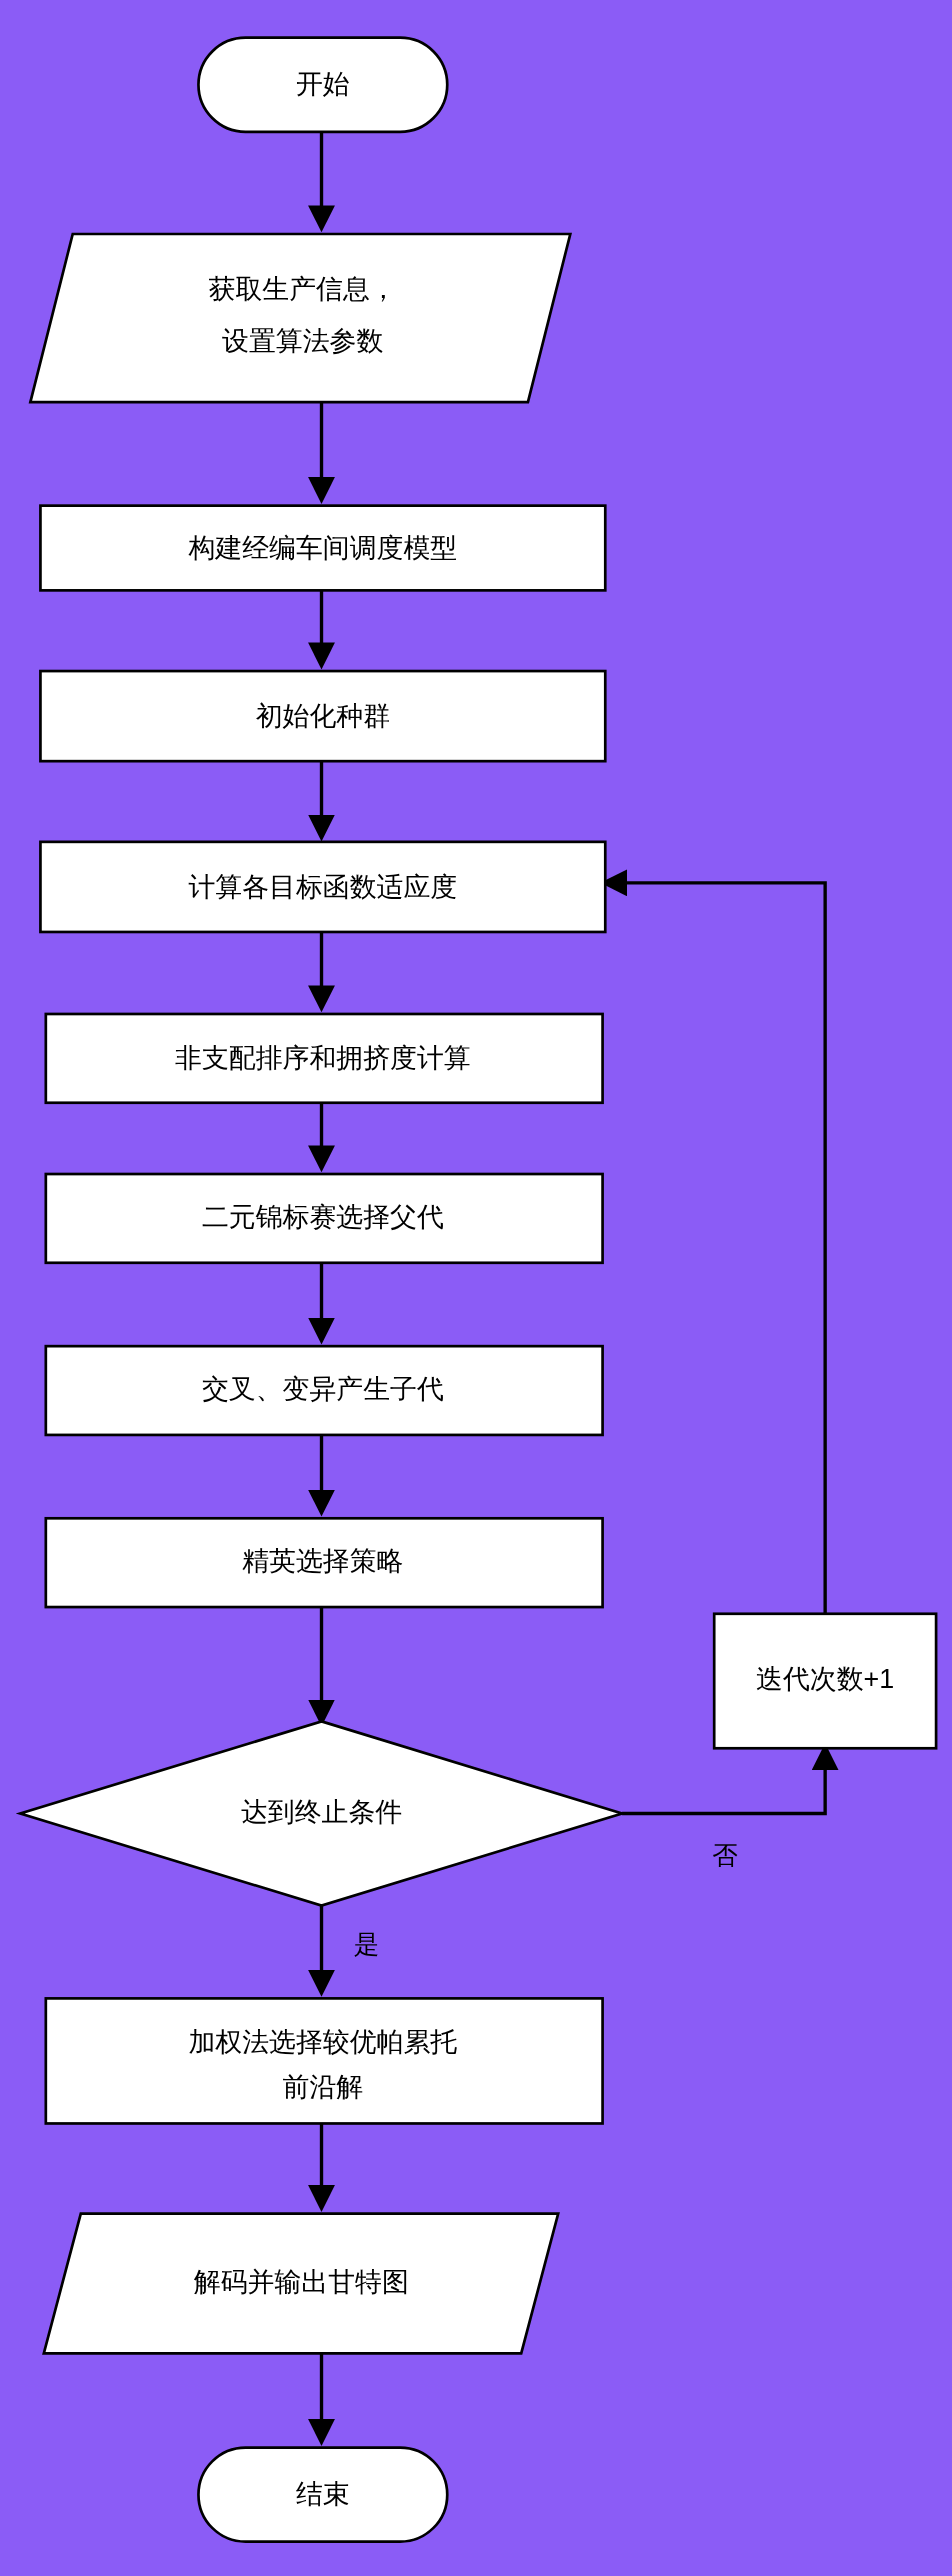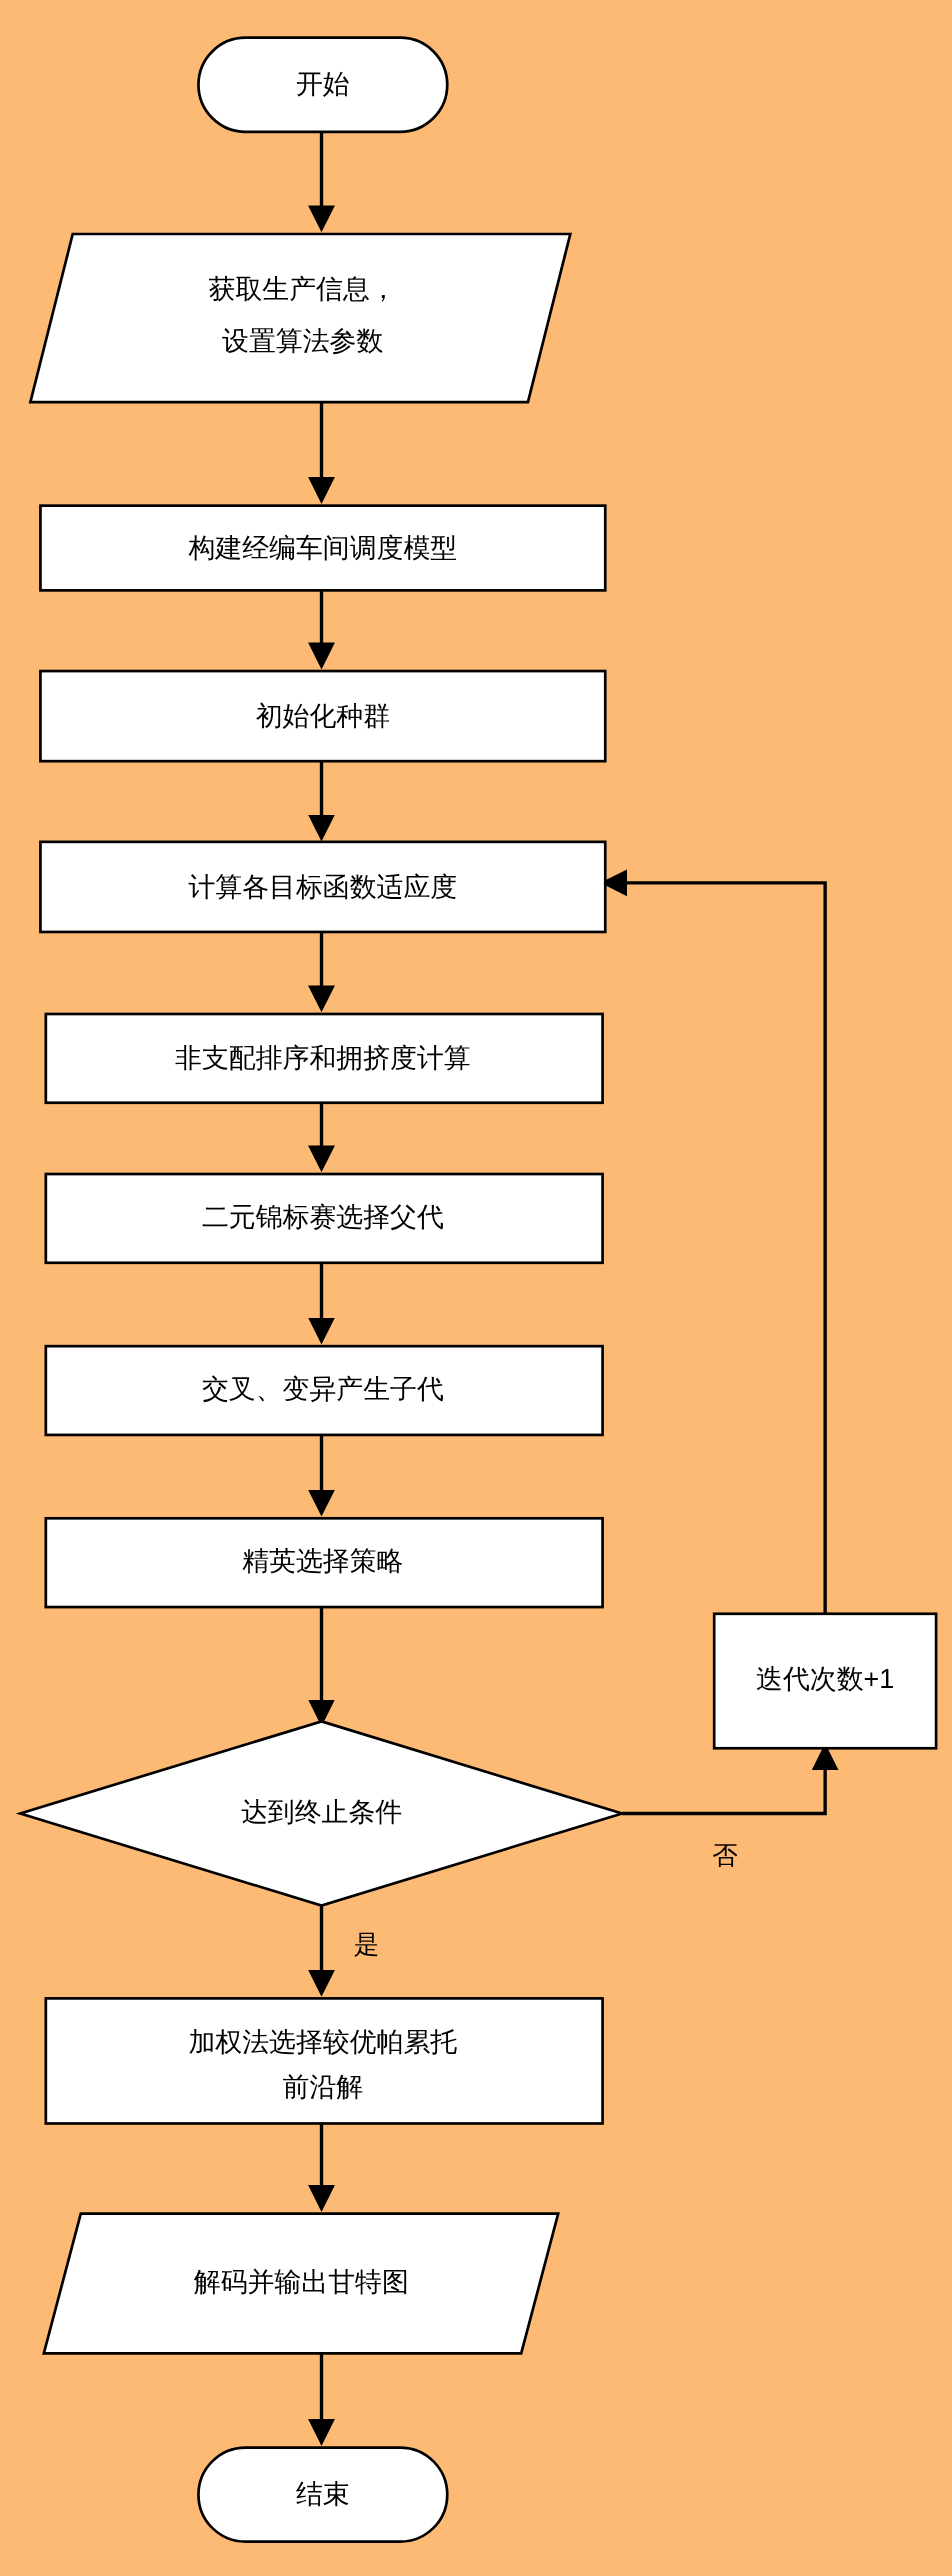--- a/index.html
+++ b/index.html
@@ -7,21 +7,21 @@
     padding: 0;
     background: #ffffff;
   }
   body {
     font-family: "Liberation Sans", sans-serif;
   }
   #canvas {
     position: relative;
     width: 953px;
     height: 2576px;
-    background: #fdba74;
+    background: #8b5cf6;
     overflow: hidden;
   }
   #flow-svg {
     position: absolute;
     left: 0;
     top: 0;
     width: 953px;
     height: 2576px;
   }
   .node-shape {

